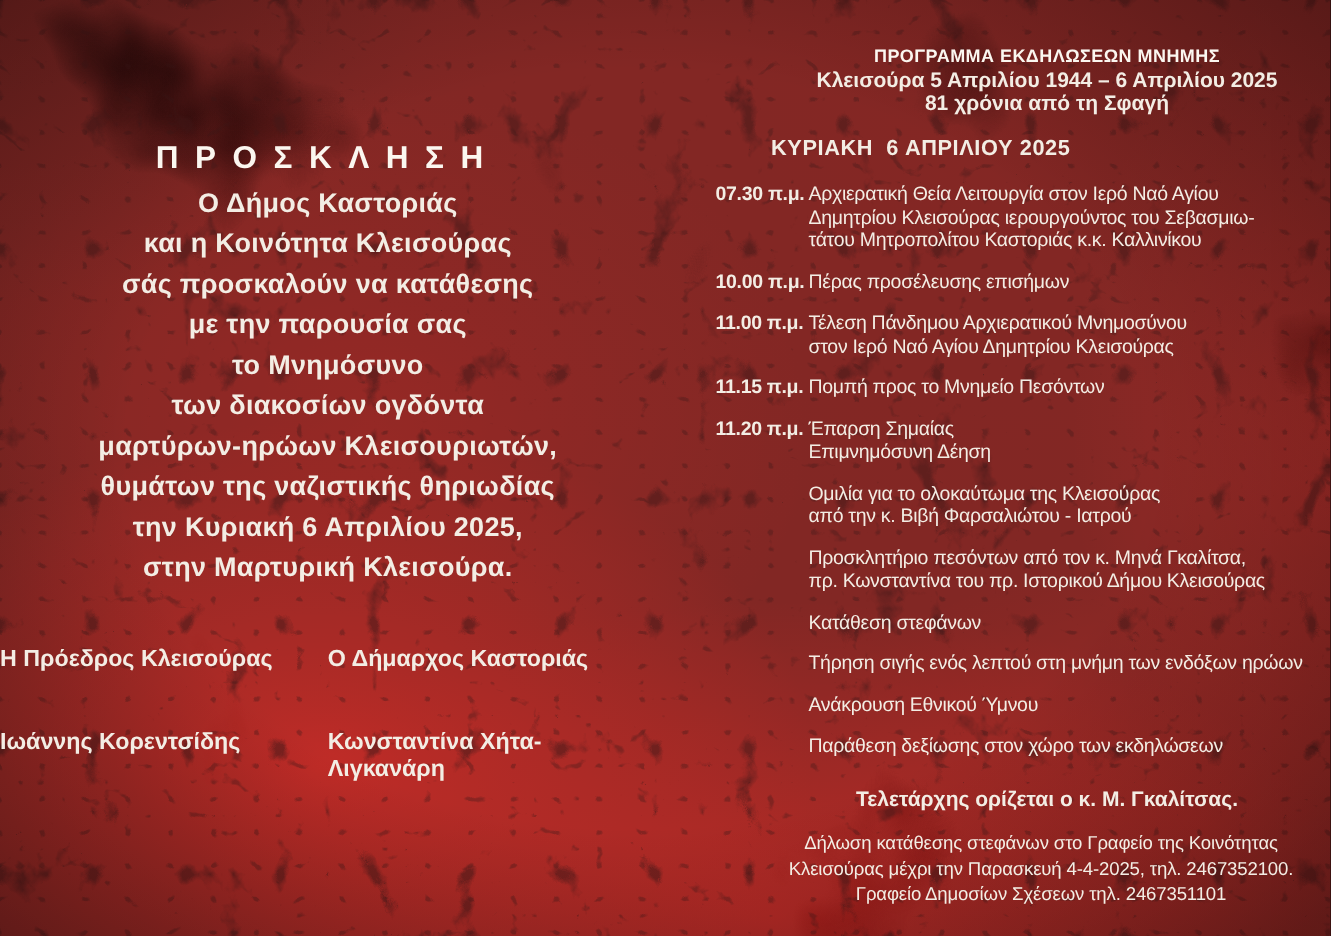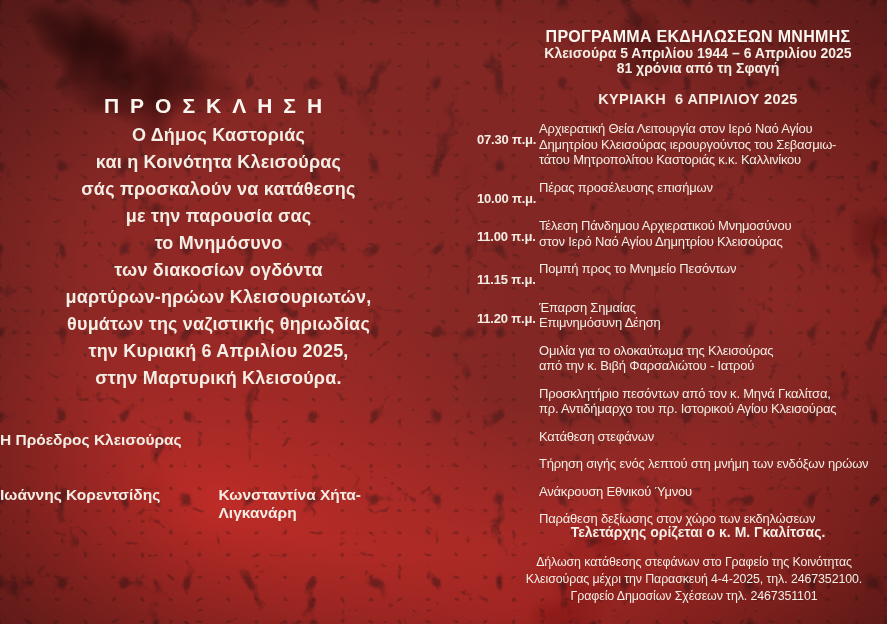--- a/index.html
+++ b/index.html
@@ -29,30 +29,30 @@
     font-size:21px;font-weight:bold;letter-spacing:11px;box-sizing:border-box;color:#fbf7f0;}
   .inv-lines{position:absolute;left:0;top:122px;width:437px;text-align:center;
     font-size:18px;font-weight:bold;line-height:27px;letter-spacing:.2px;}
   .sig-row{position:absolute;left:0;width:437px;display:flex;}
   .sig-row > div{width:50%;text-align:left;font-weight:bold;font-size:15.5px;}
   .sig-roles{top:431px;}
   .sig-names{top:486px;}
 
   
   .prg-header{position:absolute;left:514px;top:28px;width:368px;text-align:center;font-weight:bold;}
-  .prg-title{font-size:16px;line-height:18px;letter-spacing:.3px;color:#fbf7f0;}
+  .prg-title{font-size:12px;line-height:18px;letter-spacing:.3px;color:#fbf7f0;}
   .prg-sub{font-size:14px;line-height:15px;}
-  .day-heading{position:absolute;left:514px;top:91px;width:368px;text-align:center;
+  .day-heading{position:absolute;left:514px;top:91px;width:368px;
     font-weight:bold;font-size:14.5px;white-space:pre-wrap;letter-spacing:.4px;}
   .events{position:absolute;left:477px;top:121px;width:398px;}
   .event{display:flex;margin-bottom:12px;}
   .event .time{width:62px;flex:0 0 62px;font-size:13px;font-weight:bold;letter-spacing:-.2px;}
   .event .desc{flex:1;font-size:13px;letter-spacing:-.2px;}
   .event .desc div{line-height:15.5px;}
-  .event .time{line-height:15.5px;margin-top:11px;}
+  .event .time{line-height:15.5px;}
   .marshal-note{position:absolute;left:514px;top:524px;width:368px;text-align:center;
     font-weight:bold;font-size:14px;}
   .prg-footer{position:absolute;left:494px;top:554px;width:400px;text-align:center;
     font-size:12.4px;line-height:17px;letter-spacing:-.1px;}
 </style>
 </head>
 <body>
 
 <div class="canvas">
 
@@ -88,20 +88,21 @@
         <div>με την παρουσία σας</div>
         <div>το Μνημόσυνο</div>
         <div>των διακοσίων ογδόντα</div>
         <div>μαρτύρων-ηρώων Κλεισουριωτών,</div>
         <div>θυμάτων της ναζιστικής θηριωδίας</div>
         <div>την Κυριακή 6 Απριλίου 2025,</div>
         <div>στην Μαρτυρική Κλεισούρα.</div>
       </div>
       <div class="sig-row sig-roles">
         <div>Η Πρόεδρος Κλεισούρας</div>
+        <div>Ο Δήμαρχος Καστοριάς</div>
       </div>
       <div class="sig-row sig-names">
         <div>Ιωάννης Κορεντσίδης</div>
         <div>Κωνσταντίνα Χήτα-Λιγκανάρη</div>
       </div>
     </div>
 
     <div>
       <div class="prg-header">
         <div class="prg-title">ΠΡΟΓΡΑΜΜΑ ΕΚΔΗΛΩΣΕΩΝ ΜΝΗΜΗΣ</div>
@@ -149,21 +150,21 @@
           <div class="time"></div>
           <div class="desc">
             <div>Ομιλία για το ολοκαύτωμα της Κλεισούρας</div>
             <div>από την κ. Βιβή Φαρσαλιώτου - Ιατρού</div>
           </div>
         </div>
         <div class="event">
           <div class="time"></div>
           <div class="desc">
             <div>Προσκλητήριο πεσόντων από τον κ. Μηνά Γκαλίτσα,</div>
-            <div>πρ. Αντιδήμαρχο του πρ. Ιστορικού Αγίου Κλεισούρας</div>
+            <div>πρ. Κωνσταντίνα του πρ. Ιστορικού Δήμου Κλεισούρας</div>
           </div>
         </div>
         <div class="event">
           <div class="time"></div>
           <div class="desc">
             <div>Κατάθεση στεφάνων</div>
           </div>
         </div>
         <div class="event">
           <div class="time"></div>

